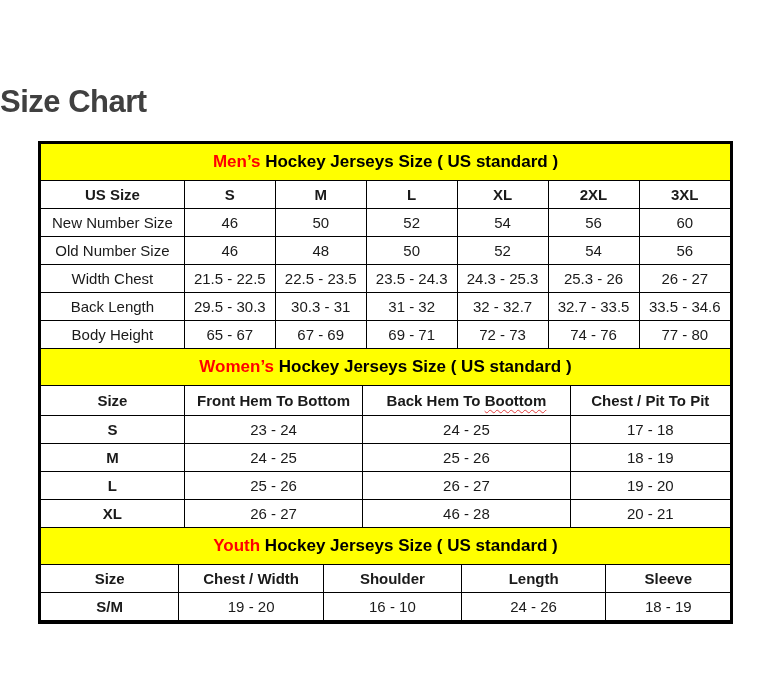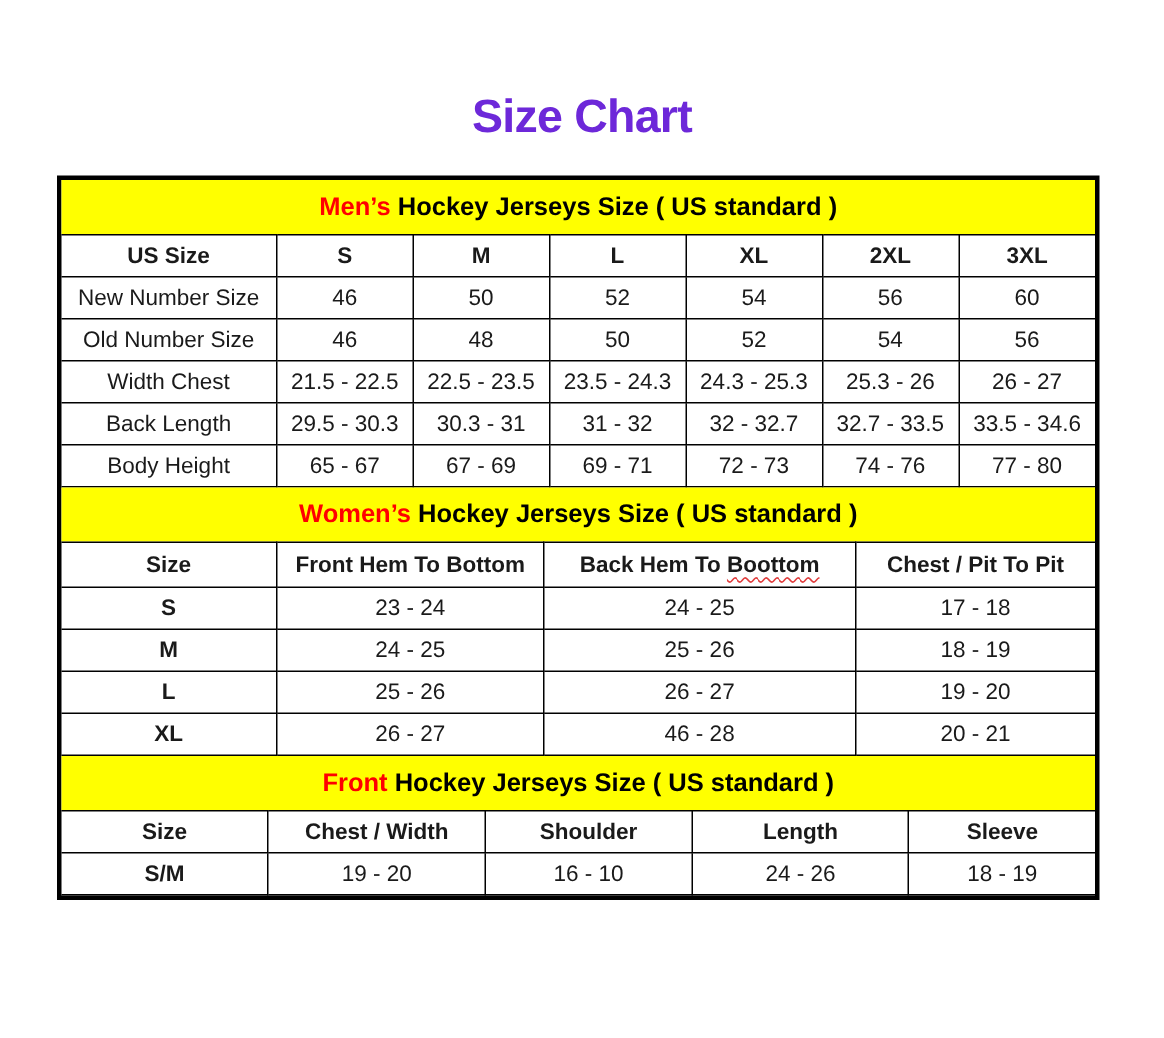--- a/index.html
+++ b/index.html
@@ -7,26 +7,26 @@
     padding: 0;
     width: 776px;
     height: 692px;
     background: #ffffff;
     overflow: hidden;
     font-family: "Liberation Sans", sans-serif;
     color: #1a1a1a;
   }
   .page-title {
     margin: 0;
-    padding-top: 60px;
-    text-align: center;
+    padding-top: 84px;
+    text-align: left;
     font-size: 31px;
     font-weight: bold;
     letter-spacing: -0.5px;
-    color: #6d28d9;
+    color: #404040;
   }
   .chart-wrap {
     box-sizing: border-box;
     margin: 21px 0 0 38px;
     width: 695px;
     border: 3px solid #000;
     background: #fff;
   }
   .section-header {
     display: block;
@@ -181,21 +181,21 @@
     </tr>
     <tr>
       <td class="bold-label">XL</td>
       <td>26 - 27</td>
       <td>46 - 28</td>
       <td>20 - 21</td>
     </tr>
   </tbody>
     </table>
 
-  <div class="section-header"><span class="accent">Front</span> <span>Hockey Jerseys Size ( US standard )</span></div>
+  <div class="section-header"><span class="accent">Youth</span> <span>Hockey Jerseys Size ( US standard )</span></div>
 
   <table class="youth">
     <colgroup>
       <col style="width:20%">
         <col style="width:21%">
         <col style="width:20%">
         <col style="width:21%">
         <col style="width:18%">
     </colgroup>
     <tbody>

